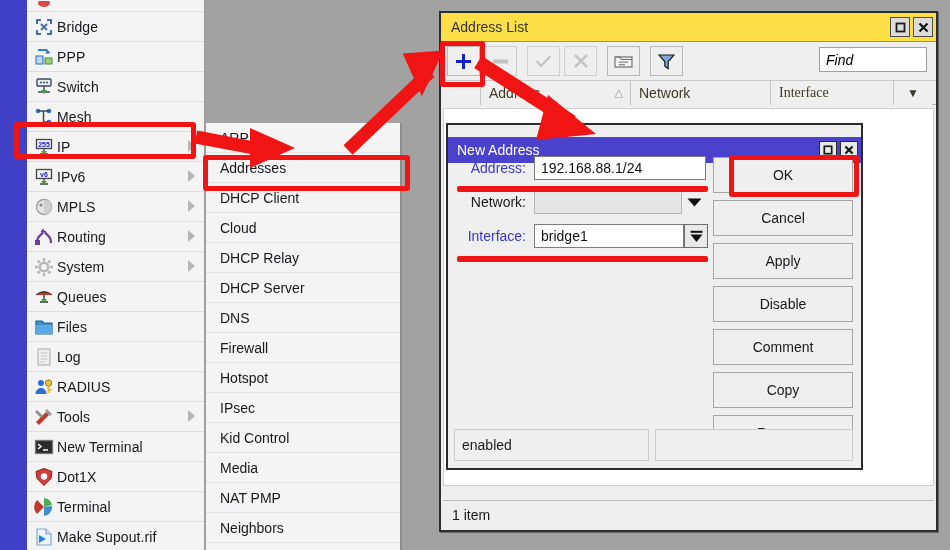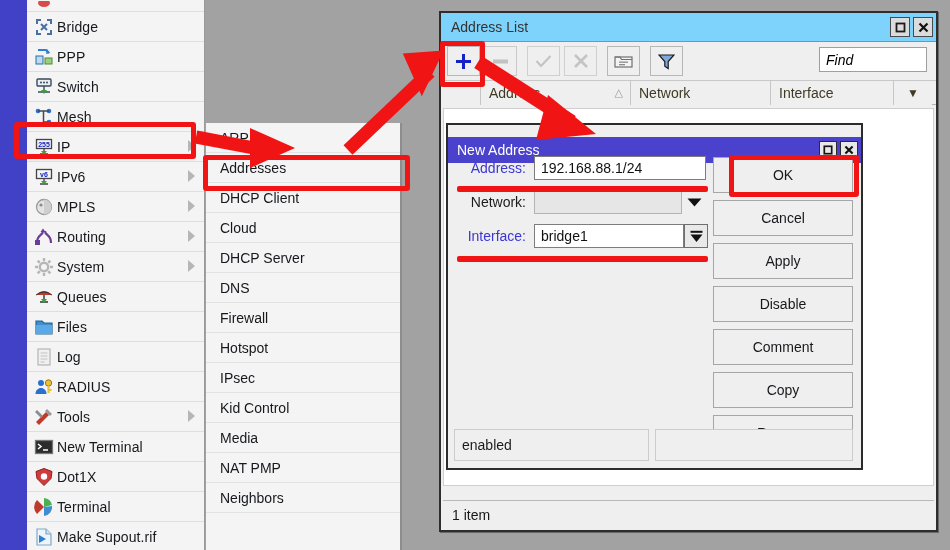--- a/index.html
+++ b/index.html
@@ -24,21 +24,21 @@
   .mi-icon svg{display:block;}
   
   #ip-submenu{position:absolute;left:206px;top:123px;width:196px;height:427px;background:#f4f4f4;
      border-right:2px solid #8d8d8d;box-sizing:border-box;}
   .sub-item{height:30px;display:flex;align-items:center;padding-left:14px;
      border-bottom:1px solid #e2e2e2;box-sizing:border-box;font-size:14px;color:#16181c;background:#f4f4f4;}
   
   #address-list-window{position:absolute;left:439px;top:11px;width:499px;height:521px;
      background:#efefef;border:2px solid #2e2e2e;box-sizing:border-box;
      box-shadow:1px 1px 0 rgba(0,0,0,.35);}
-  #al-titlebar{height:29px;background:#7dd3fc;display:flex;align-items:center;
+  #al-titlebar{height:29px;background:#fde047;display:flex;align-items:center;
      border-bottom:1px solid #8e8e8e;box-sizing:border-box;}
   #al-title{font-size:14px;color:#333;padding-left:10px;flex:1;}
   .win-btn{width:20px;height:20px;border:1px solid #4a4a4a;background:#dcdcdc;margin-right:3px;
     display:flex;align-items:center;justify-content:center;box-sizing:border-box;}
   #al-toolbar{height:38px;background:#efefef;display:flex;align-items:center;padding-left:6px;
      position:relative;}
   .tb-btn{width:33px;height:30px;border:1px solid #b7b7b7;background:#efefef;margin-right:4px;
      display:flex;align-items:center;justify-content:center;box-sizing:border-box;}
   .tb-sep{width:6px;}
   #find-box{position:absolute;right:9px;top:5px;width:108px;height:25px;background:#fff;
@@ -305,20 +305,23 @@
       <div class="sub-item">
         <span>Addresses</span>
       </div>
       <div class="sub-item">
         <span>DHCP Client</span>
       </div>
       <div class="sub-item">
         <span>Cloud</span>
       </div>
       <div class="sub-item">
+        <span>DHCP Relay</span>
+      </div>
+      <div class="sub-item">
         <span>DHCP Server</span>
       </div>
       <div class="sub-item">
         <span>DNS</span>
       </div>
       <div class="sub-item">
         <span>Firewall</span>
       </div>
       <div class="sub-item">
         <span>Hotspot</span>
@@ -401,21 +404,21 @@
 
   <div id="al-header">
     <div class="hdr-cell" style="width:40px;"></div>
     <div class="hdr-cell" style="width:150px;position:relative;">
       <span>Address</span>
       <span style="position:absolute;right:7px;font-size:11px;color:#9a9a9a;">△</span>
     </div>
     <div class="hdr-cell" style="width:140px;">
       <span>Network</span>
     </div>
-    <div class="hdr-cell" style="width:123px;">
+    <div class="hdr-cell" style="width:123px;font-family:Liberation Serif, serif;">
       <span>Interface</span>
     </div>
     <div class="hdr-cell" style="width:38px;justify-content:center;padding-left:0;border-right:none;font-size:12px;">▼</div>
   </div>
 
   <div id="al-body"></div>
 
   <div id="al-statusbar">
     <span>1 item</span>
   </div>

